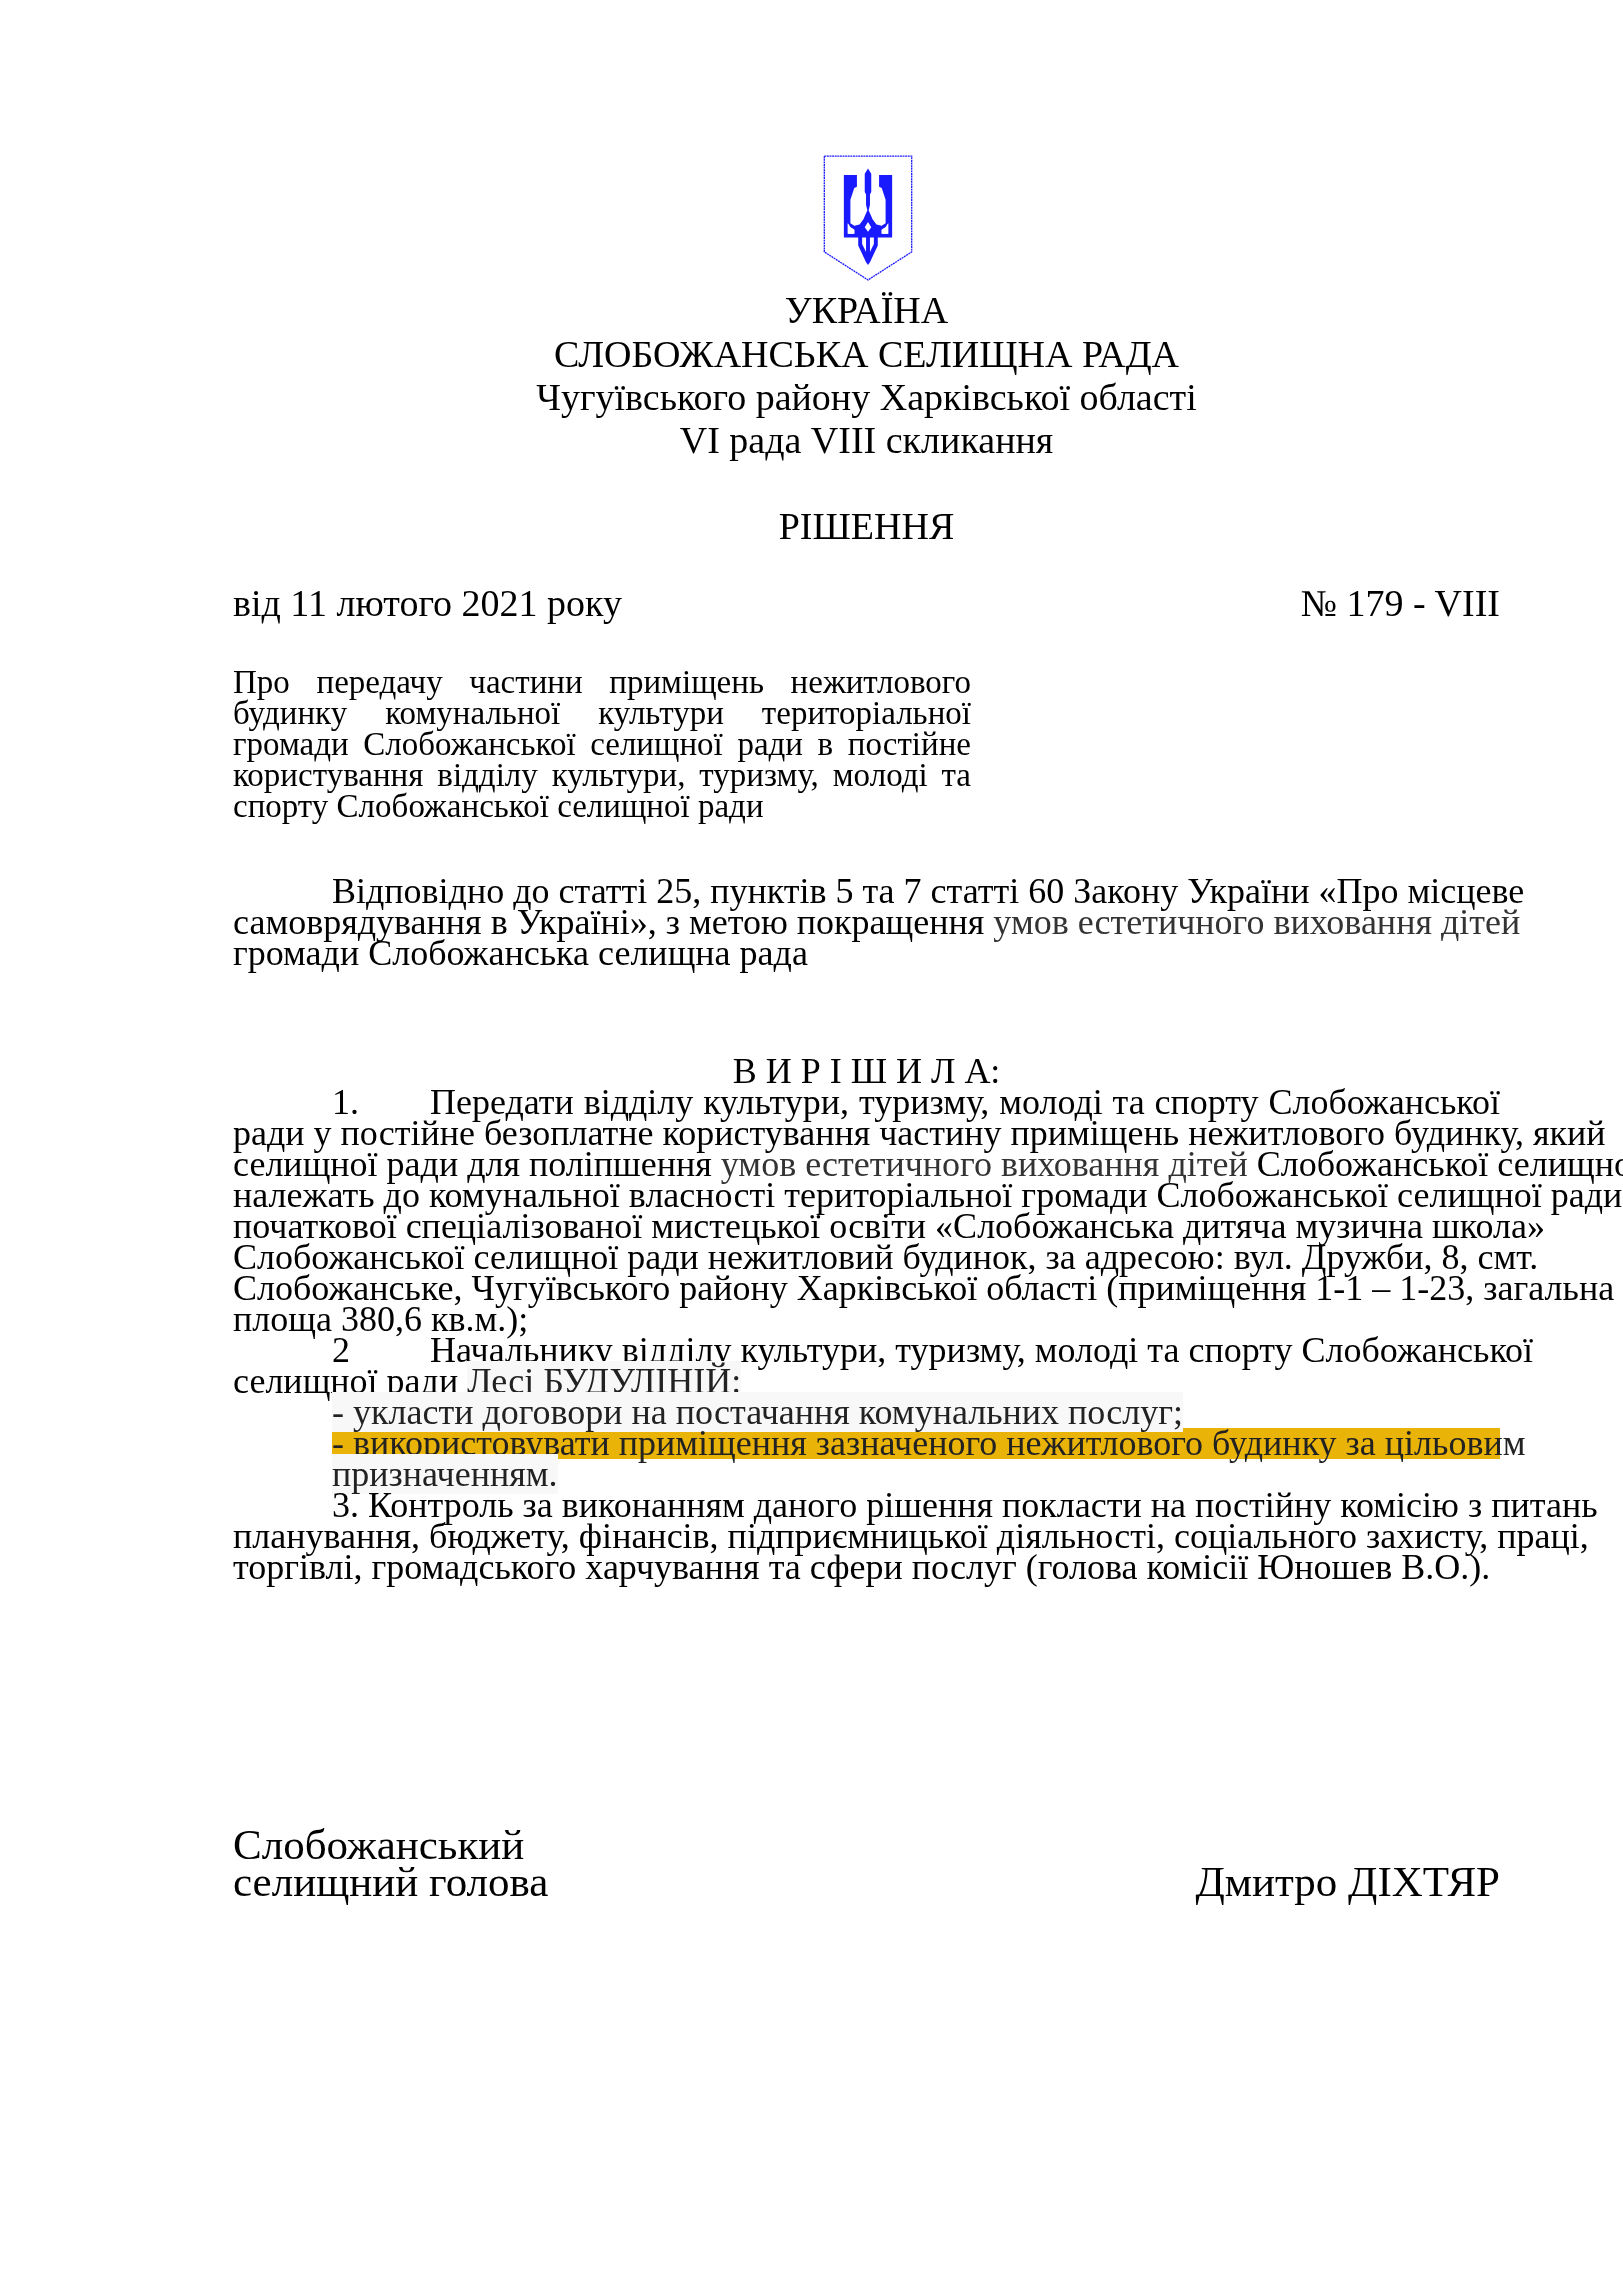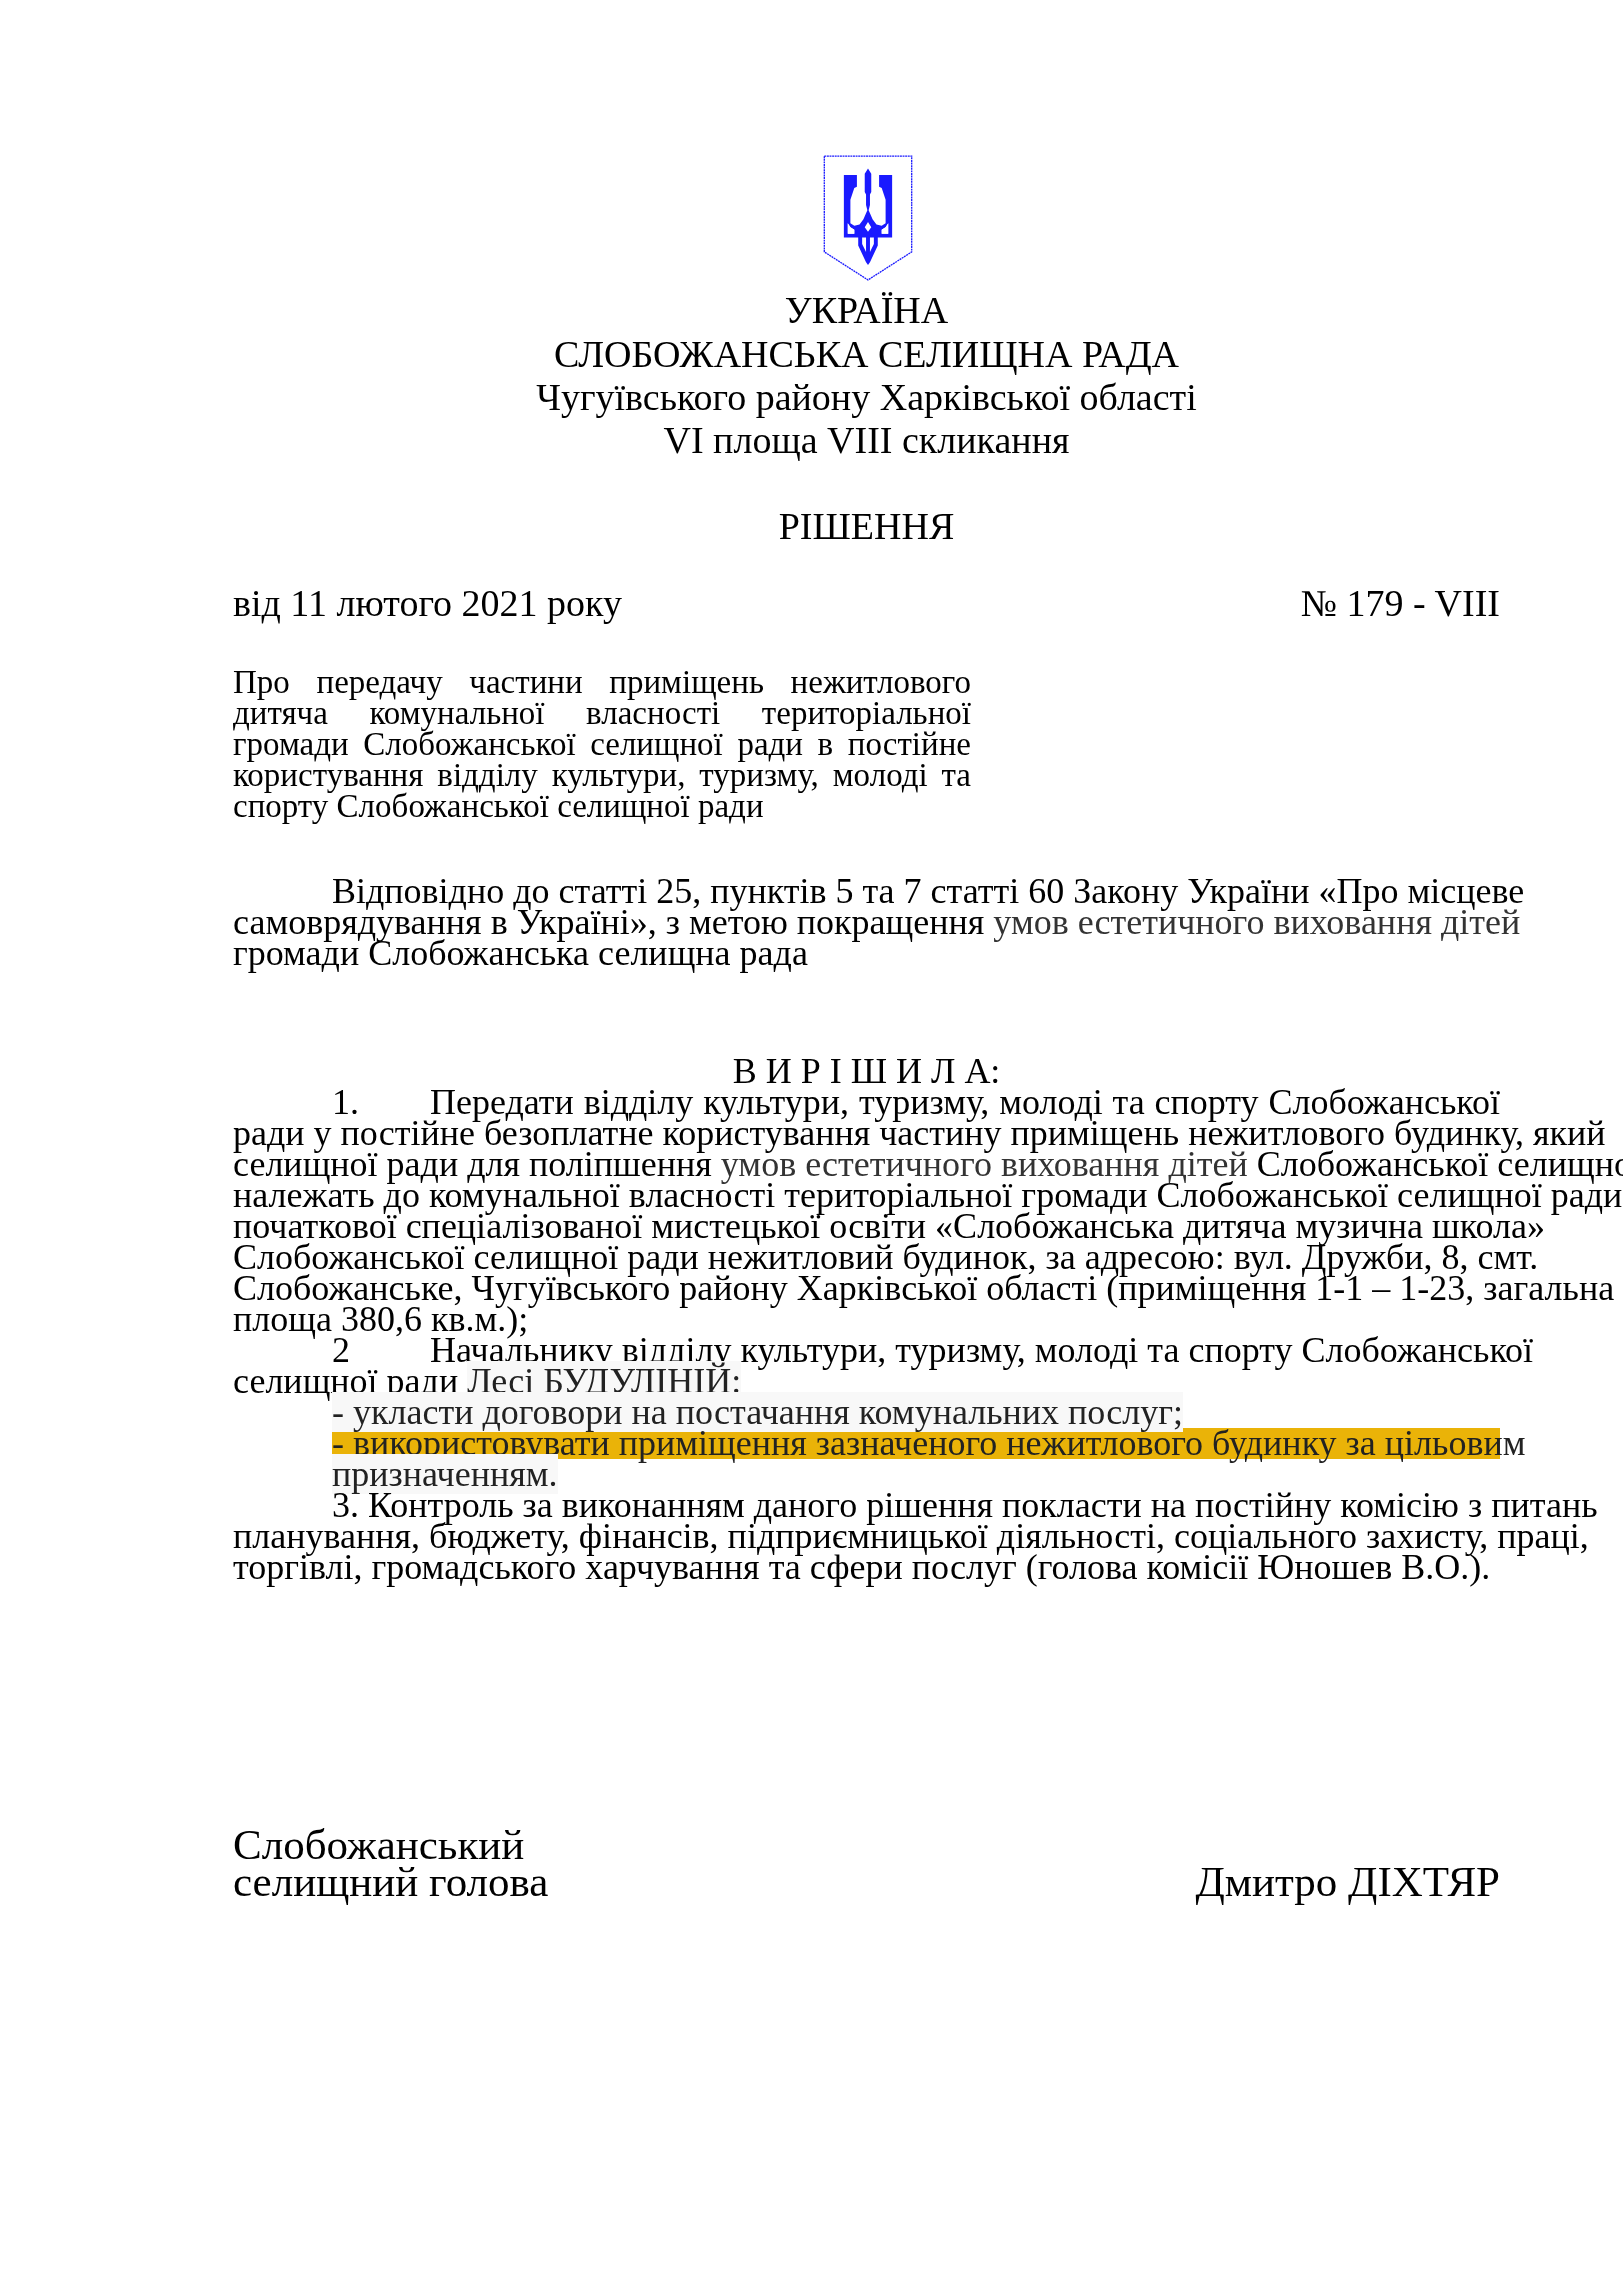--- a/index.html
+++ b/index.html
@@ -56,31 +56,31 @@
       M100 40 L100 106 L96 112 L90 116 L90 122 L100 122 Z
       M60 128 L60 138 L66 150 L66 128 Z
       M72 128 L72 150 L78 138 L78 128 Z
       M64 112 L69 102 L74 112 L69 120 Z"></path>
     <path fill="#ffffff" d="M38 40 L38 122 L48 122 L48 116 L42 112 L38 106 Z M100 40 L100 106 L96 112 L90 116 L90 122 L100 122 Z M64 112 L69 104 L74 112 L69 119 Z"></path>
   </svg>
 
   <div class="hdr hdr-country">УКРАЇНА</div>
   <div class="hdr hdr-district">Чугуївського району Харківської області</div>
   <div class="hdr hdr-council">СЛОБОЖАНСЬКА СЕЛИЩНА РАДА</div>
-  <div class="hdr hdr-session">VI площа VIII скликання</div>
+  <div class="hdr hdr-session">VI рада VIII скликання</div>
   <div class="hdr hdr-decision">РІШЕННЯ</div>
 
   <div class="date-row">
     <span>від 11 лютого 2021 року</span>
     <span>№ 179  - VIII</span>
   </div>
 
   <div class="subject">
     <span class="ln">Про передачу частини приміщень нежитлового</span>
-    <span class="ln">дитяча комунальної власності територіальної</span>
+    <span class="ln">будинку комунальної культури територіальної</span>
     <span class="ln">громади Слобожанської селищної ради в постійне</span>
     <span class="ln">користування відділу культури, туризму, молоді та</span>
     <span class="ln last">спорту Слобожанської селищної ради</span>
   </div>
 
   <div class="block preamble">
     <span class="ln indent">Відповідно до  статті 25, пунктів 5 та 7 статті 60 Закону України «Про місцеве</span>
     <span class="ln"><span>самоврядування в Україні», з метою покращення </span><span class="gray">умов естетичного виховання дітей</span></span>
     <span class="ln left">громади Слобожанська селищна рада</span>
   </div>

